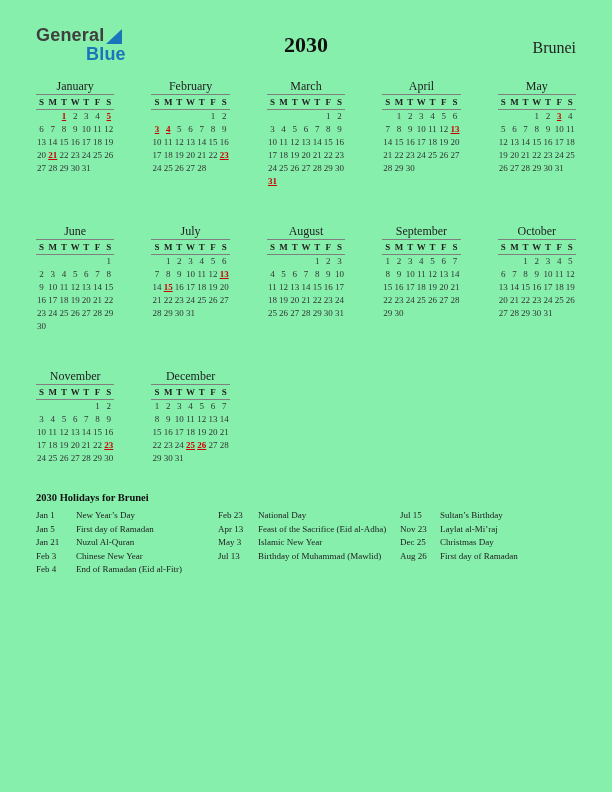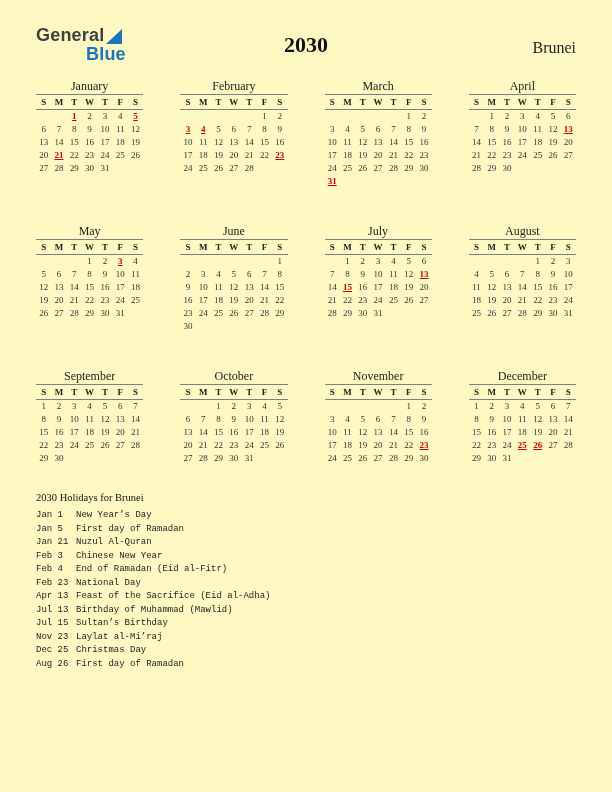--- a/index.html
+++ b/index.html
@@ -1,42 +1,42 @@
 <!DOCTYPE html>
 <html><head>
 <meta charset="utf-8">
 <style>
   * { margin:0; padding:0; box-sizing:border-box; }
   html,body { background:#ffffff; }
   body { font-family:"Liberation Serif", serif; color:#333; }
-  .page { width:612px; height:792px; margin:0 auto; background:#fef9c3; padding:26px 36px 0 36px; position:relative; overflow:hidden; }
+  .page { width:612px; height:792px; margin:0 auto; background:#86efac; padding:26px 36px 0 36px; position:relative; overflow:hidden; }
 
   
   .header { display:flex; align-items:flex-start; }
   .header > div { flex:1; }
   .logo { font-family:"Liberation Sans", sans-serif; line-height:1; }
   .logo-line1 { font-size:18px; font-weight:bold; color:#3f3f3f; display:flex; align-items:flex-end; letter-spacing:0.2px; }
   .logo-flag { display:inline-block; width:0; height:0; border-left:16px solid transparent; border-bottom:15px solid #1b75bb; margin-left:2px; }
   .logo-line2 { font-size:18px; font-weight:bold; color:#1b75bb; padding-left:50px; margin-top:1px; letter-spacing:0.2px; }
   .year { text-align:center; font-size:22px; font-weight:bold; color:#111; padding-top:6px; }
   .country { text-align:right; font-size:16px; color:#222; padding-top:13px; }
 
   
-  .months-grid { display:grid; grid-template-columns:repeat(4,1fr); column-gap:14px; row-gap:16px; margin-top:16px;gap:37px; }
+  .months-grid { display:grid; grid-template-columns:repeat(5,1fr); column-gap:14px; row-gap:16px; margin-top:16px;gap:37px; }
   .month { }
   .month-title { text-align:center; font-size:12px; line-height:15px; color:#222; border-bottom:1px solid #7f7f7f; }
   table.month-table { width:100%; border-collapse:collapse; table-layout:fixed; }
   .month-table th { font-size:9px; font-weight:bold; color:#222; height:14px; border-bottom:1px solid #7f7f7f; text-align:center; }
   .month-table td { font-size:9px; text-align:center; height:13px; color:#333; }
   td.holiday { color:#cc0000; text-decoration:underline; font-weight:bold; }
 
   
   .holidays { margin-top:28px; }
-  .hol-title { font-size:10.5px; font-weight:normal; color:#111; margin-bottom:6px; }
-  .hol-cols { display:grid; grid-template-columns:repeat(1,1fr); column-gap:6px; align-items:start;font-family:Liberation Mono, monospace; }
+  .hol-title { font-size:10.5px; font-weight:bold; color:#111; margin-bottom:6px; }
+  .hol-cols { display:grid; grid-template-columns:repeat(3,1fr); column-gap:6px; align-items:start; }
   .hol-entry { font-size:9px; line-height:13.5px; color:#222; }
   .hol-date { display:inline-block; width:40px; vertical-align:top; }
 </style>
 </head>
 <body>
 
 <div class="page">
 
   <div class="header">
     <div class="logo">
@@ -833,20 +833,21 @@
         <div class="hol-col">
           <div class="hol-entry"><span class="hol-date">Jan 1</span><span class="hol-name">New Year’s Day</span></div>
           <div class="hol-entry"><span class="hol-date">Jan 5</span><span class="hol-name">First day of Ramadan</span></div>
           <div class="hol-entry"><span class="hol-date">Jan 21</span><span class="hol-name">Nuzul Al-Quran</span></div>
           <div class="hol-entry"><span class="hol-date">Feb 3</span><span class="hol-name">Chinese New Year</span></div>
           <div class="hol-entry"><span class="hol-date">Feb 4</span><span class="hol-name">End of Ramadan (Eid al-Fitr)</span></div>
         </div>
         <div class="hol-col">
           <div class="hol-entry"><span class="hol-date">Feb 23</span><span class="hol-name">National Day</span></div>
           <div class="hol-entry"><span class="hol-date">Apr 13</span><span class="hol-name">Feast of the Sacrifice (Eid al-Adha)</span></div>
+          <div class="hol-entry"><span class="hol-date">May 3</span><span class="hol-name">Islamic New Year</span></div>
           <div class="hol-entry"><span class="hol-date">Jul 13</span><span class="hol-name">Birthday of Muhammad (Mawlid)</span></div>
         </div>
         <div class="hol-col">
           <div class="hol-entry"><span class="hol-date">Jul 15</span><span class="hol-name">Sultan’s Birthday</span></div>
           <div class="hol-entry"><span class="hol-date">Nov 23</span><span class="hol-name">Laylat al-Mi’raj</span></div>
           <div class="hol-entry"><span class="hol-date">Dec 25</span><span class="hol-name">Christmas Day</span></div>
           <div class="hol-entry"><span class="hol-date">Aug 26</span><span class="hol-name">First day of Ramadan</span></div>
         </div>
       </div>
   </div>

